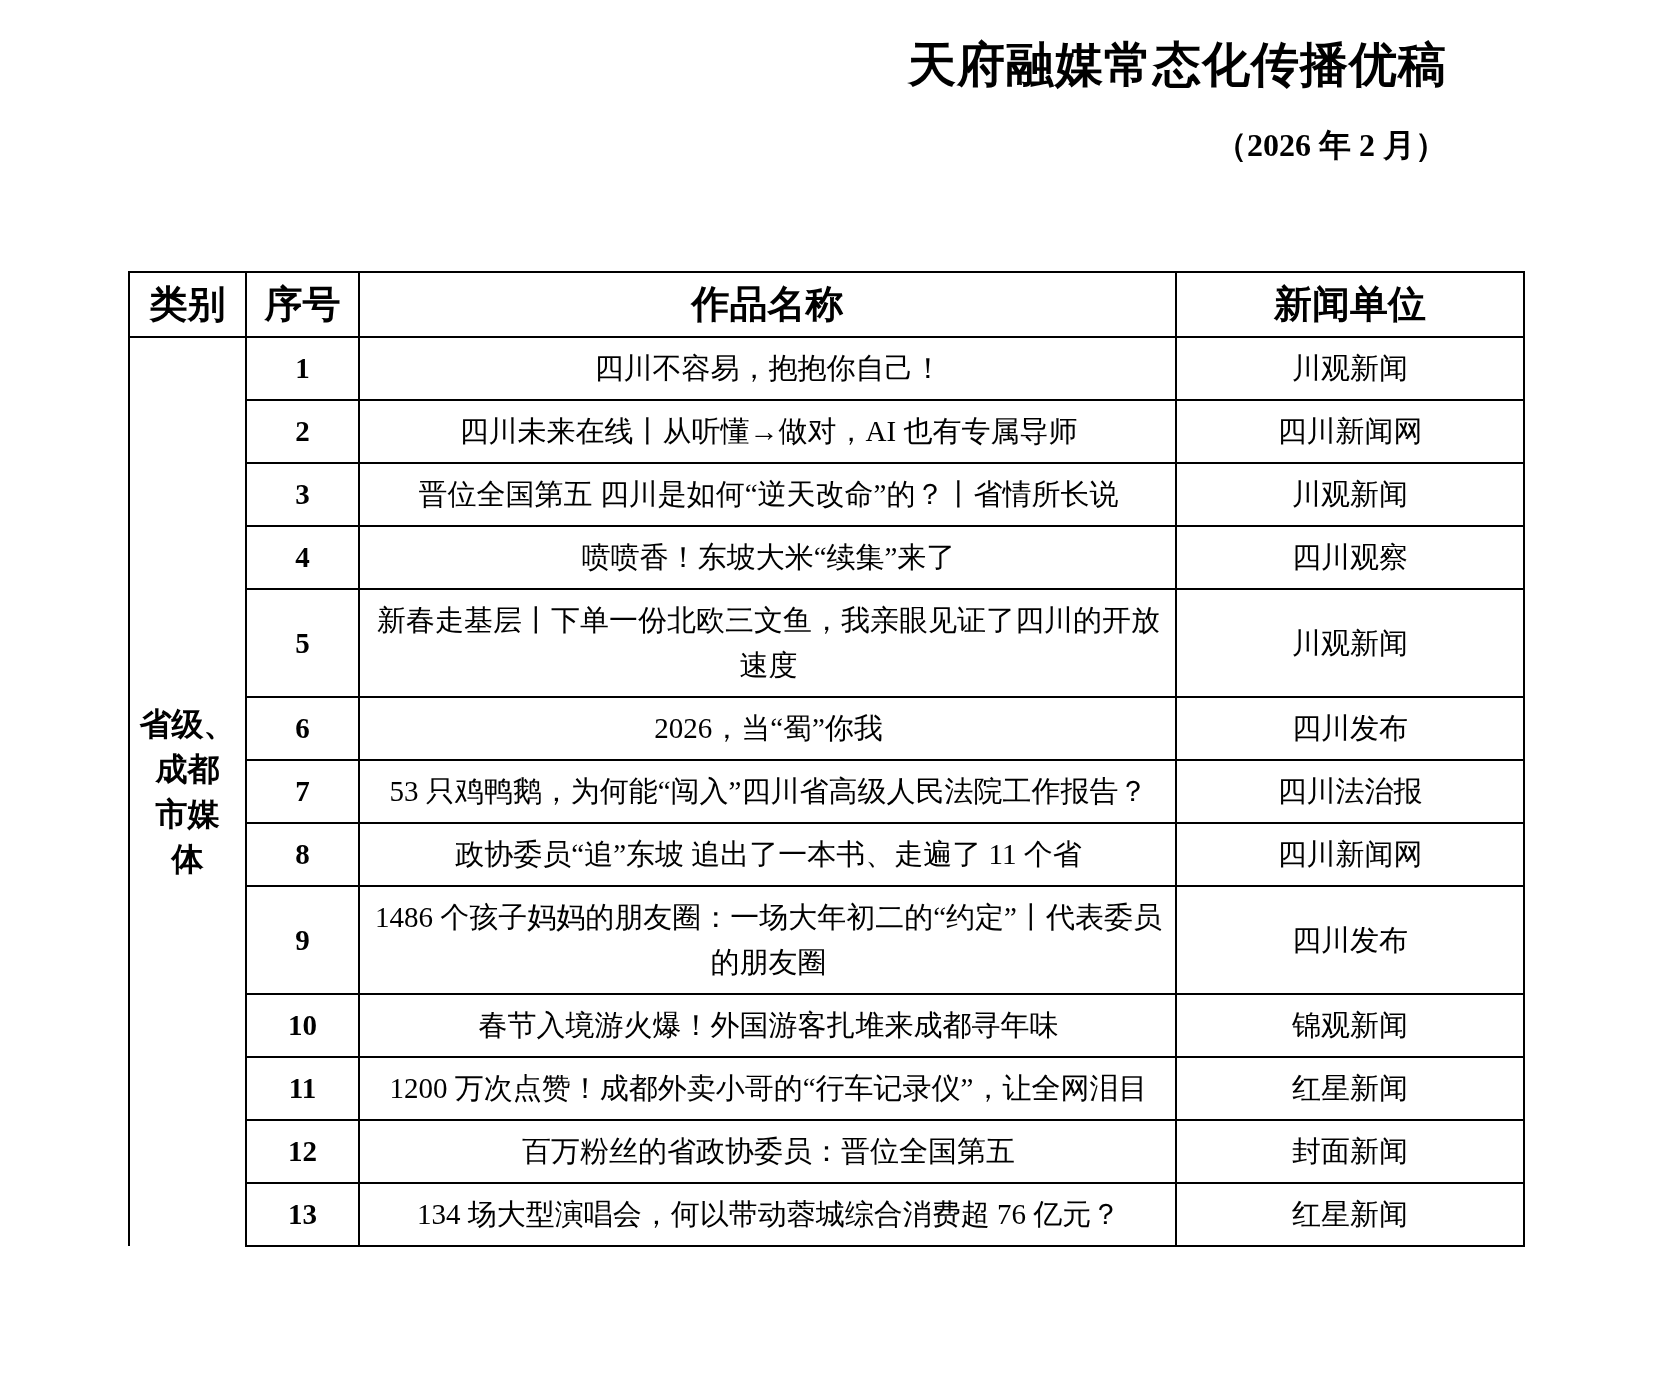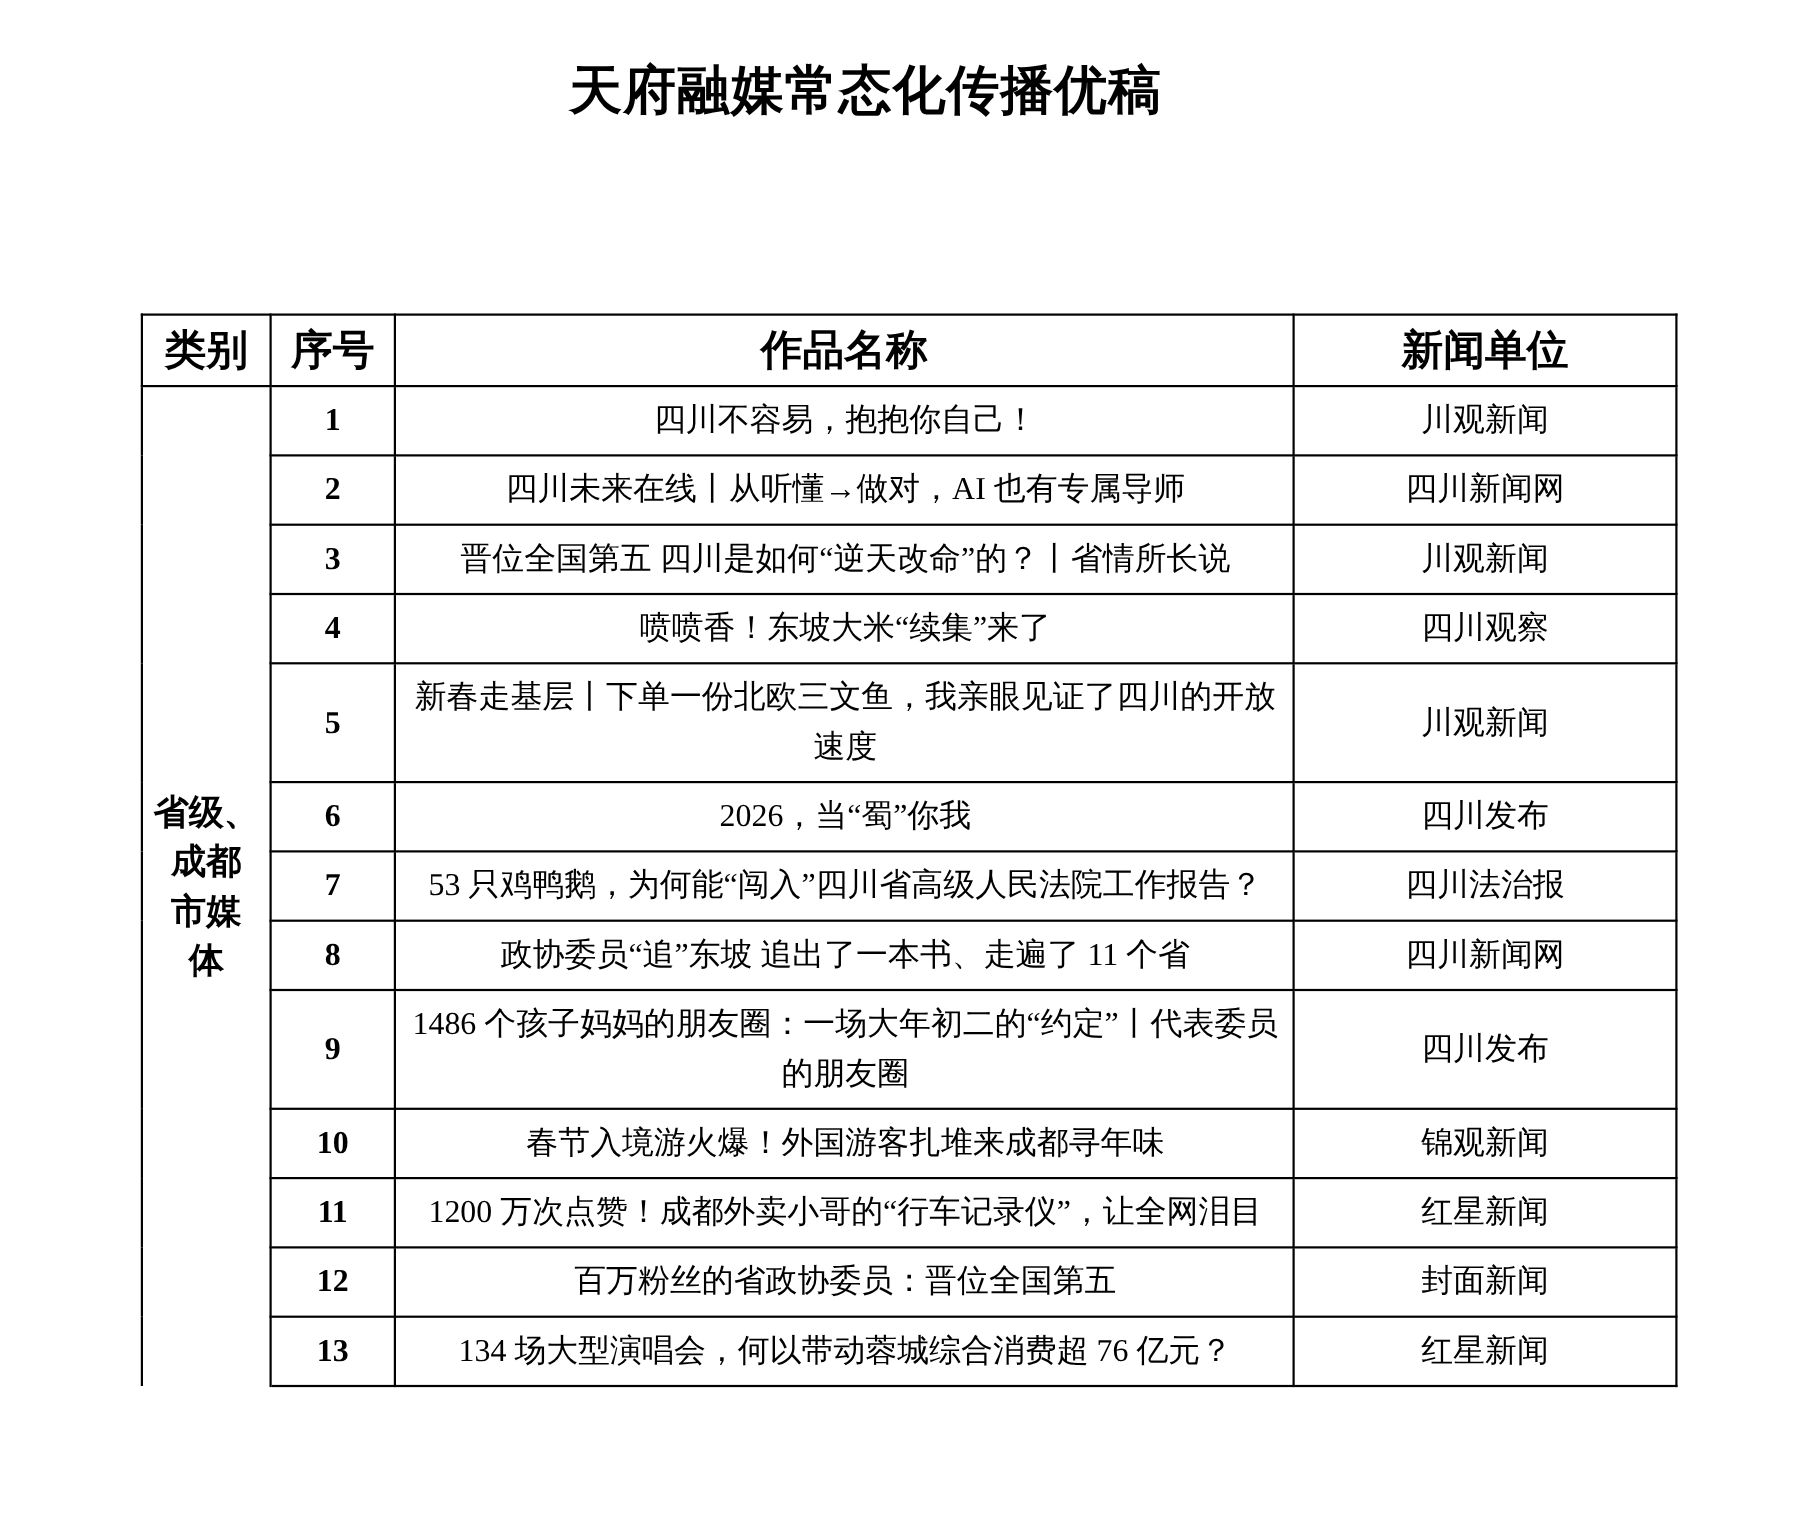--- a/index.html
+++ b/index.html
@@ -8,42 +8,42 @@
     width: 1654px;
     height: 1376px;
     position: relative;
     overflow: hidden;
     font-family: "Liberation Serif", "DejaVu Serif", serif;
     color: #000;
   }
   .heading-wrap {
     position: absolute;
     left: 127px;
-    top: 18px;
+    top: 0;
     width: 1320px;
-    text-align: center;
+    text-align: right;
   }
   .doc-title {
     margin-top: 36px;
     font-size: 48px;
     font-weight: 900;
     letter-spacing: 1px;
     font-family: "Liberation Serif", "DejaVu Serif", serif;
     line-height: 1.2;
   }
   .doc-subtitle {
     margin-top: 30px;
     font-size: 32px;
     font-weight: bold;
     font-family: "Liberation Serif", "DejaVu Serif", serif;
   }
   table.award-table {
     position: absolute;
     left: 128px;
-    top: 285px;
+    top: 271px;
     width: 1395px;
     border-collapse: collapse;
     table-layout: fixed;
   }
   .award-table col.c-cat   { width: 117px; }
   .award-table col.c-no    { width: 113px; }
   .award-table col.c-title { width: 817px; }
   .award-table col.c-unit  { width: 348px; }
   .award-table th, .award-table td {
     border: 2px solid #000;
@@ -83,20 +83,21 @@
     font-size: 29px;
     line-height: 45px;
     padding: 8px 4px;
   }
 </style>
 </head>
 <body>
 
 <div class="heading-wrap">
   <div class="doc-title">天府融媒常态化传播优稿</div>
+  <div class="doc-subtitle">（2026 年 2 月）</div>
 </div>
 
 <table class="award-table">
   <colgroup>
     <col class="c-cat">
     <col class="c-no">
     <col class="c-title">
     <col class="c-unit">
   </colgroup>
   <thead>

